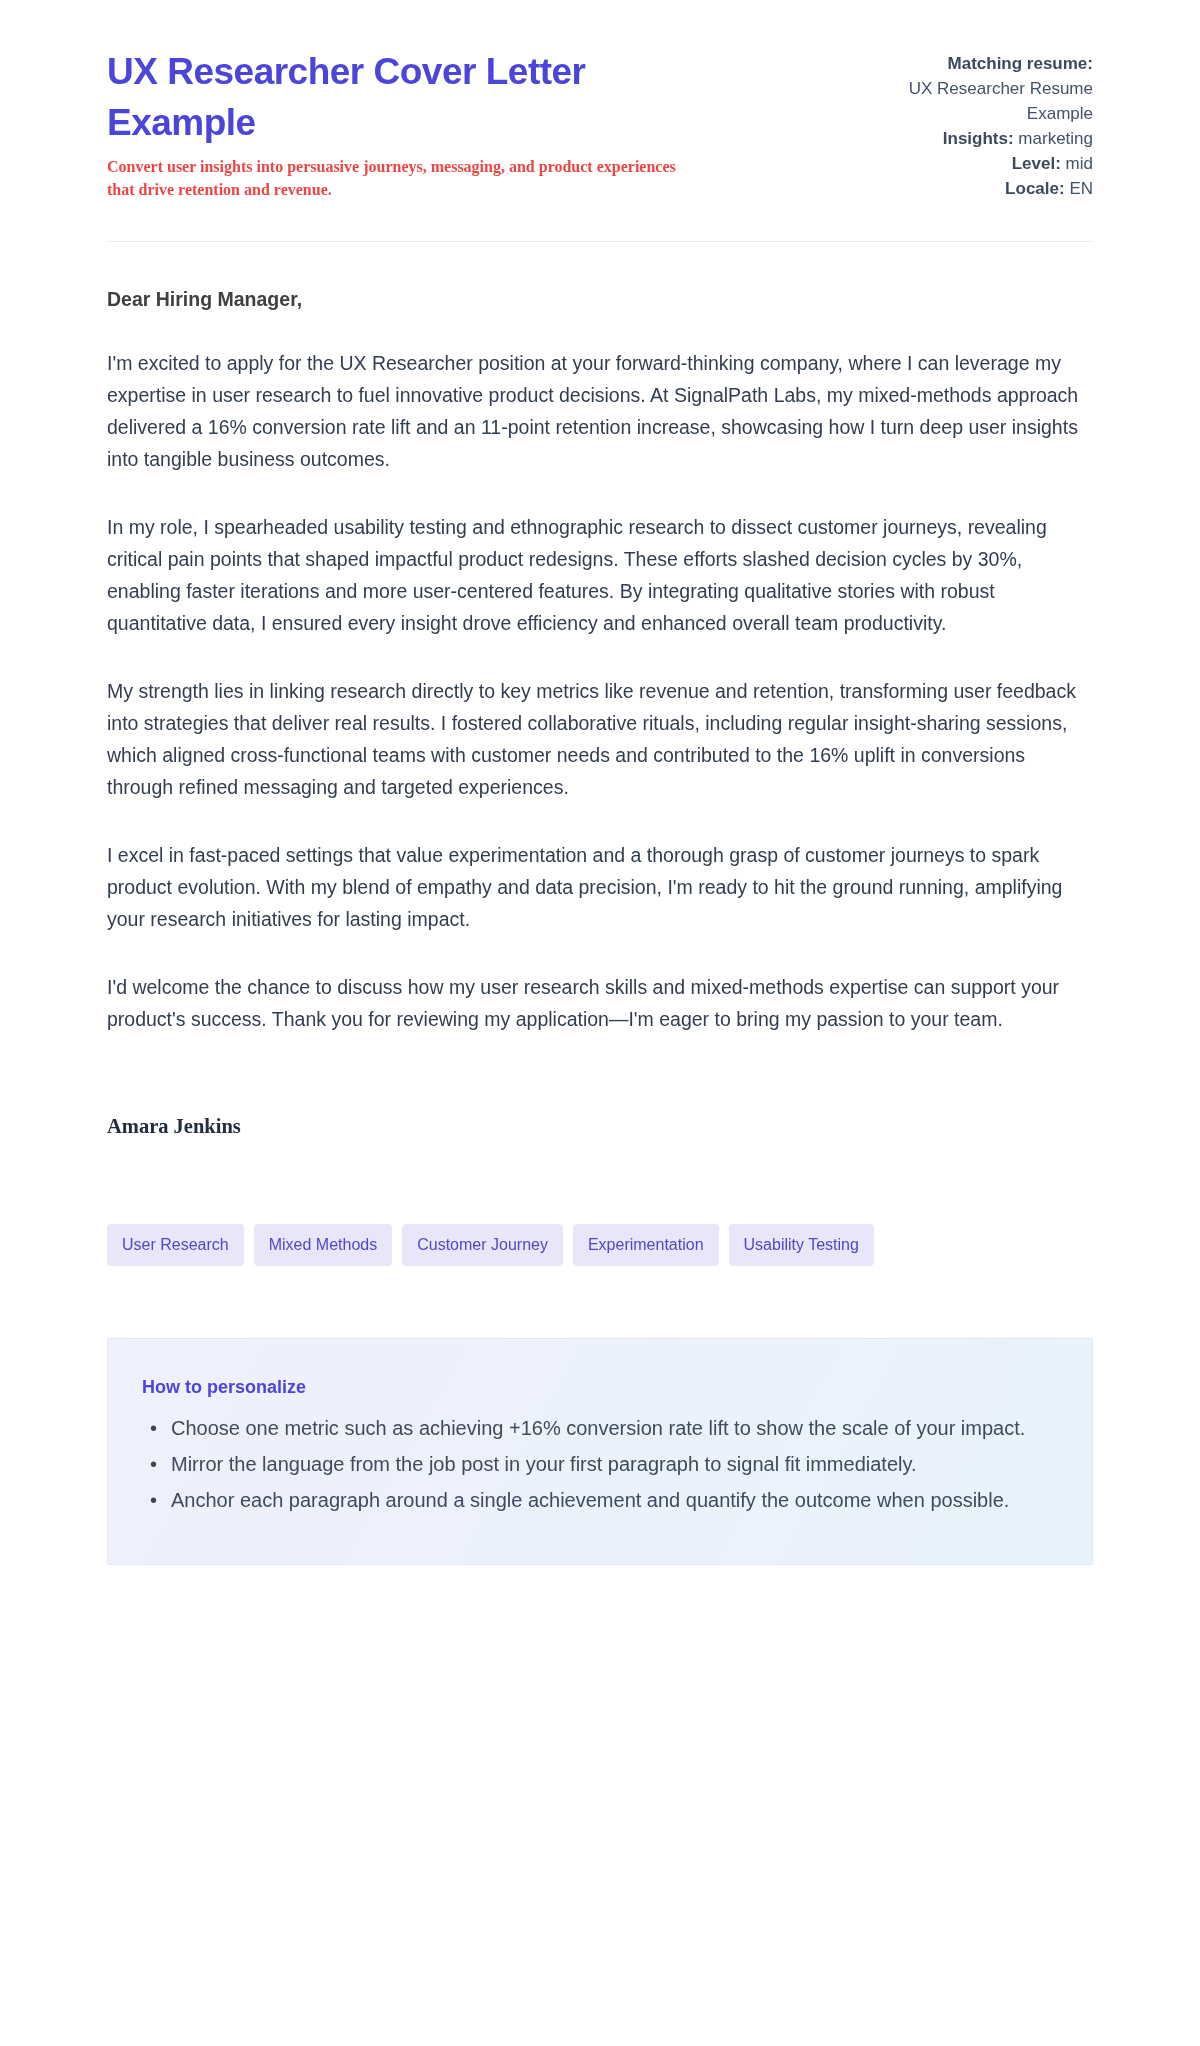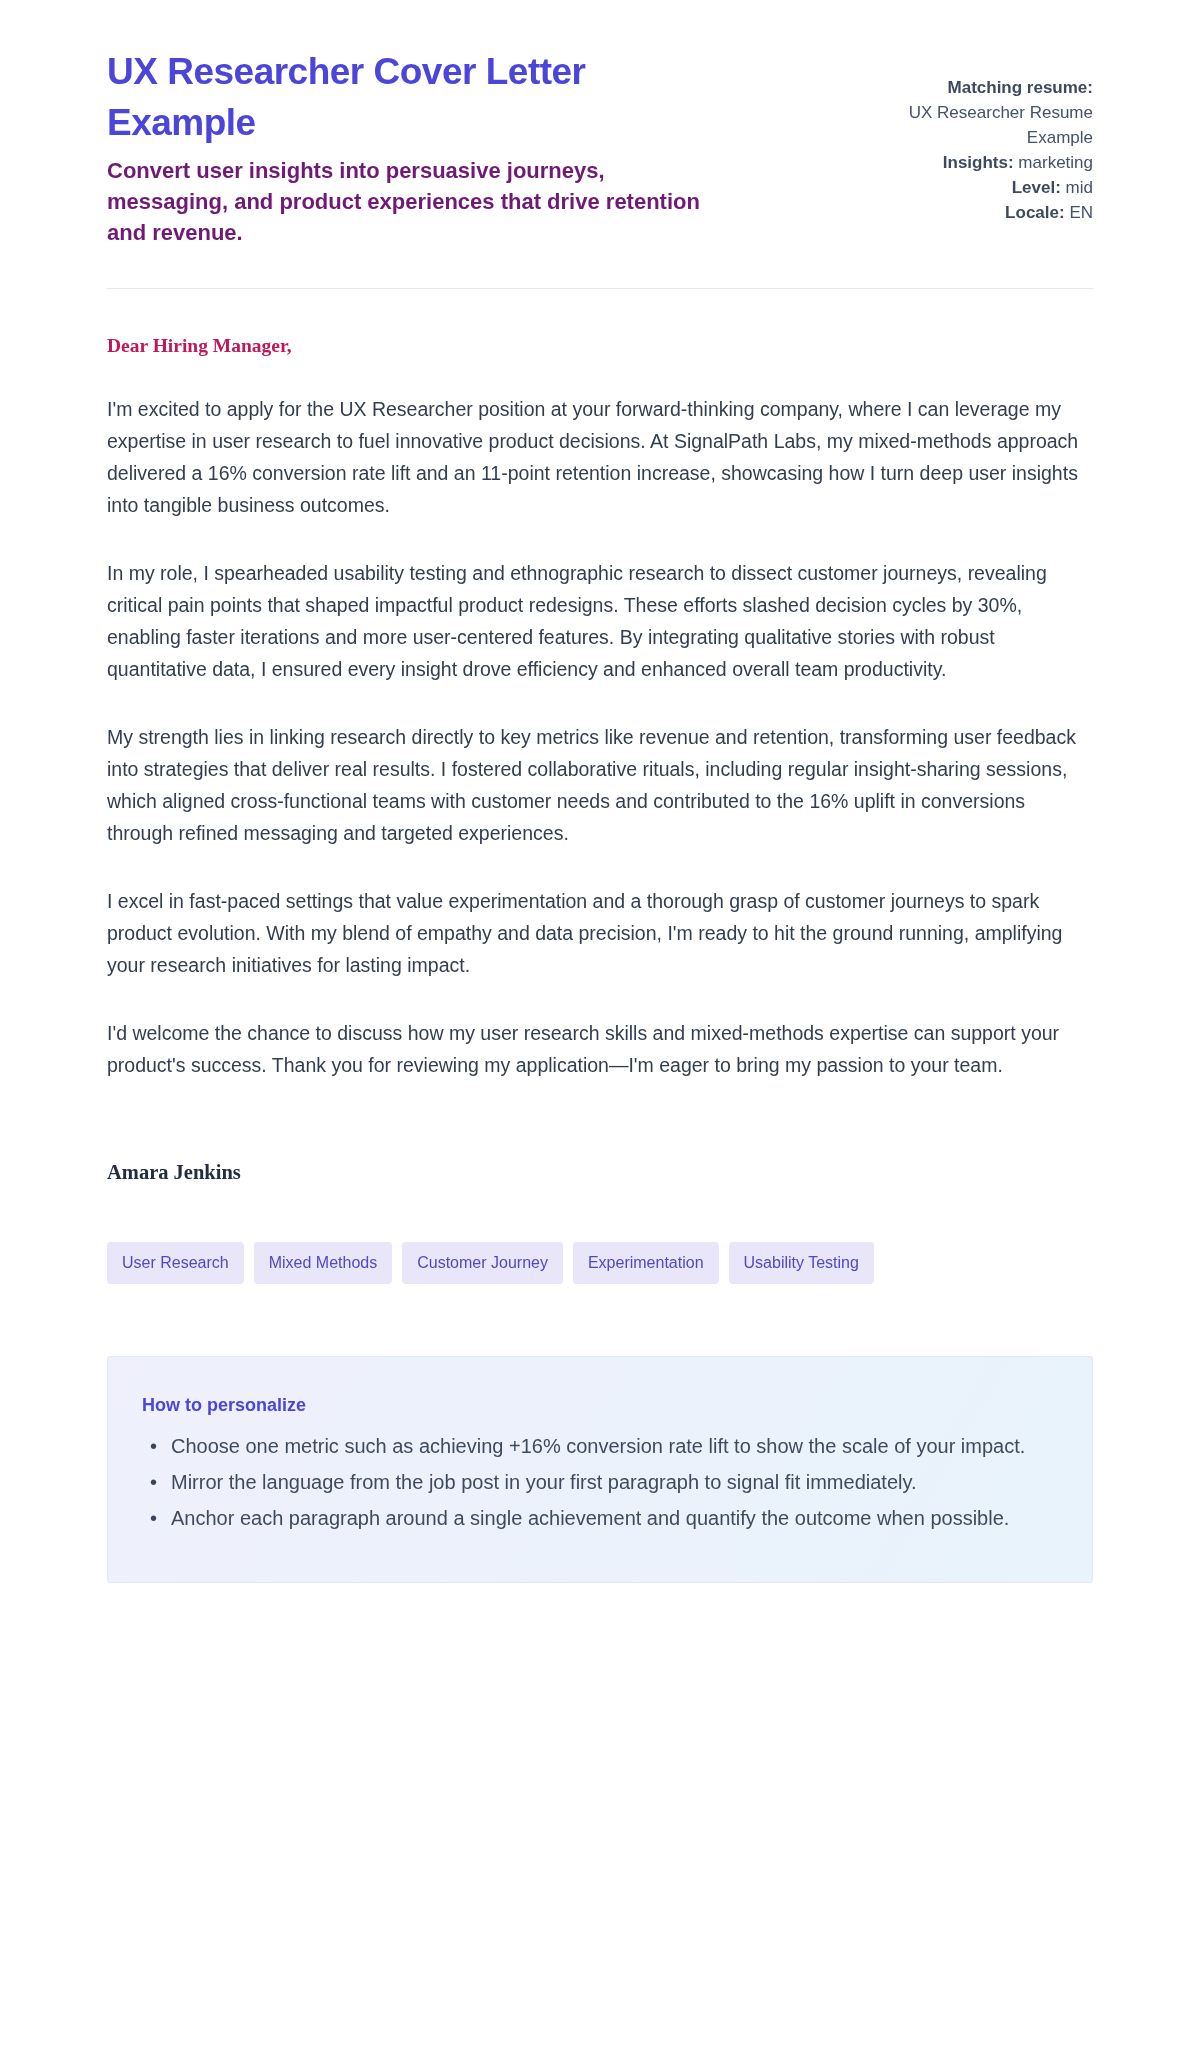--- a/index.html
+++ b/index.html
@@ -22,24 +22,25 @@
   .page-title {
     margin: 0;
     font-size: 37px;
     line-height: 1.38;
     font-weight: bold;
     color: #4b45da;
     letter-spacing: -0.5px;
   }
   .page-subtitle {
     margin: 8px 0 0;
-    font-size: 22px;
+    font-size: 16px;
     line-height: 1.4;
     font-weight: bold;
-    color: #701a75;
+    color: #ef4444;
+    font-family: Liberation Serif, serif;
   }
   .meta {
     width: 218px;
     padding-top: 5px;
     text-align: right;
     font-size: 17px;
     line-height: 25px;
     color: #44516b;
   }
   .meta b { color: #3d4a5e; }
@@ -49,22 +50,21 @@
     border: none;
     border-top: 1px solid #e8e9ec;
     margin: 40px 0 0;
   }
 
   
   .greeting {
     margin-top: 46px;
     font-size: 19.5px;
     font-weight: bold;
-    color: #be185d;
-    font-family: Liberation Serif, serif;
+    color: #404040;
   }
   .para {
     margin: 36px 0 0;
     font-size: 19.5px;
     line-height: 32px;
     color: #323e4f;
   }
 
   .sig-name {
     margin-top: 80px;
@@ -73,21 +73,21 @@
     color: #222d42;
     font-family: Liberation Serif, serif;
   }
   .sig-role {
     margin-top: 16px;
     font-size: 20px;
     color: #4c5870;
   }
 
   
-  .tags { display: flex; gap: 10px; margin-top: 58px; }
+  .tags { display: flex; gap: 10px; margin-top: 86px; }
   .tag {
     background: #e8e6f8;
     color: #5049c7;
     font-size: 16px;
     line-height: 16px;
     padding: 13px 15px;
     border-radius: 4px;
     white-space: nowrap;
   }
 

